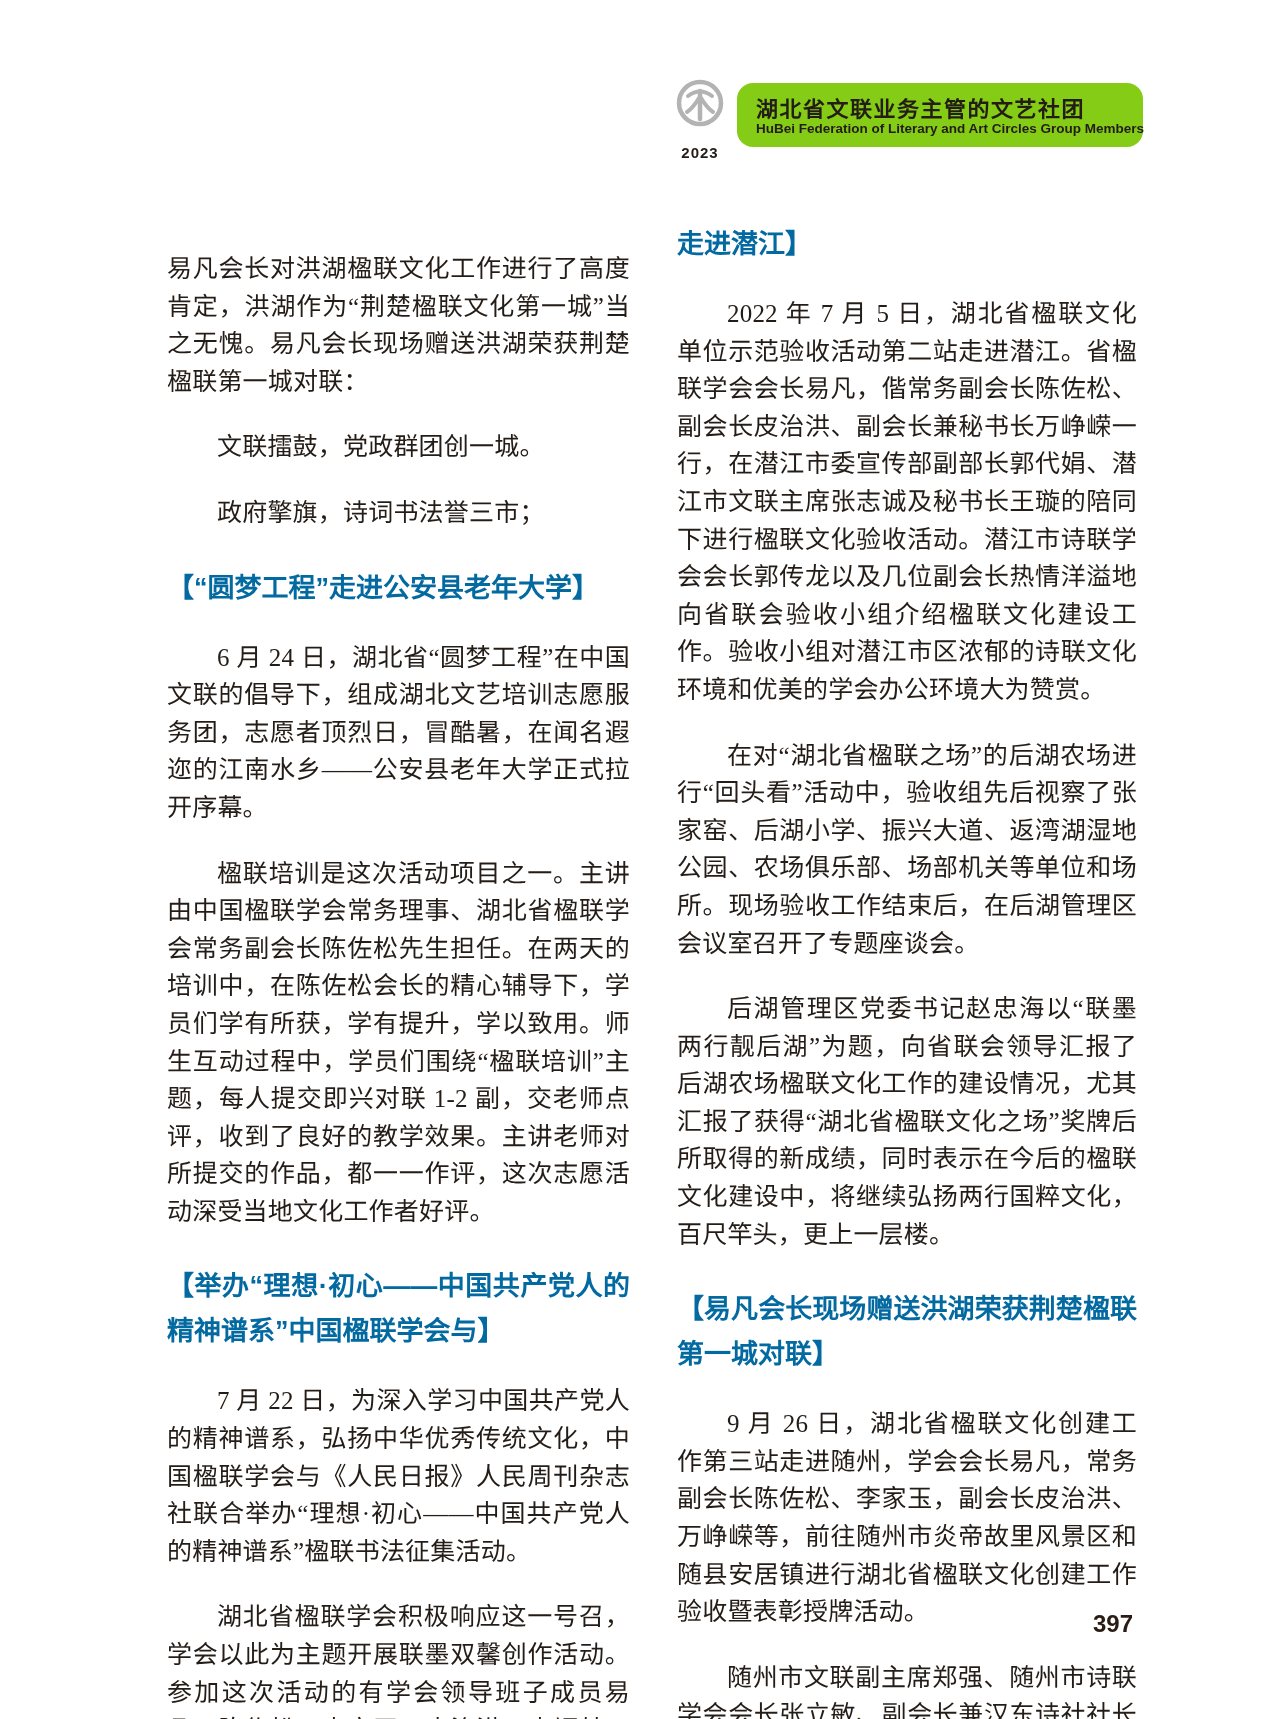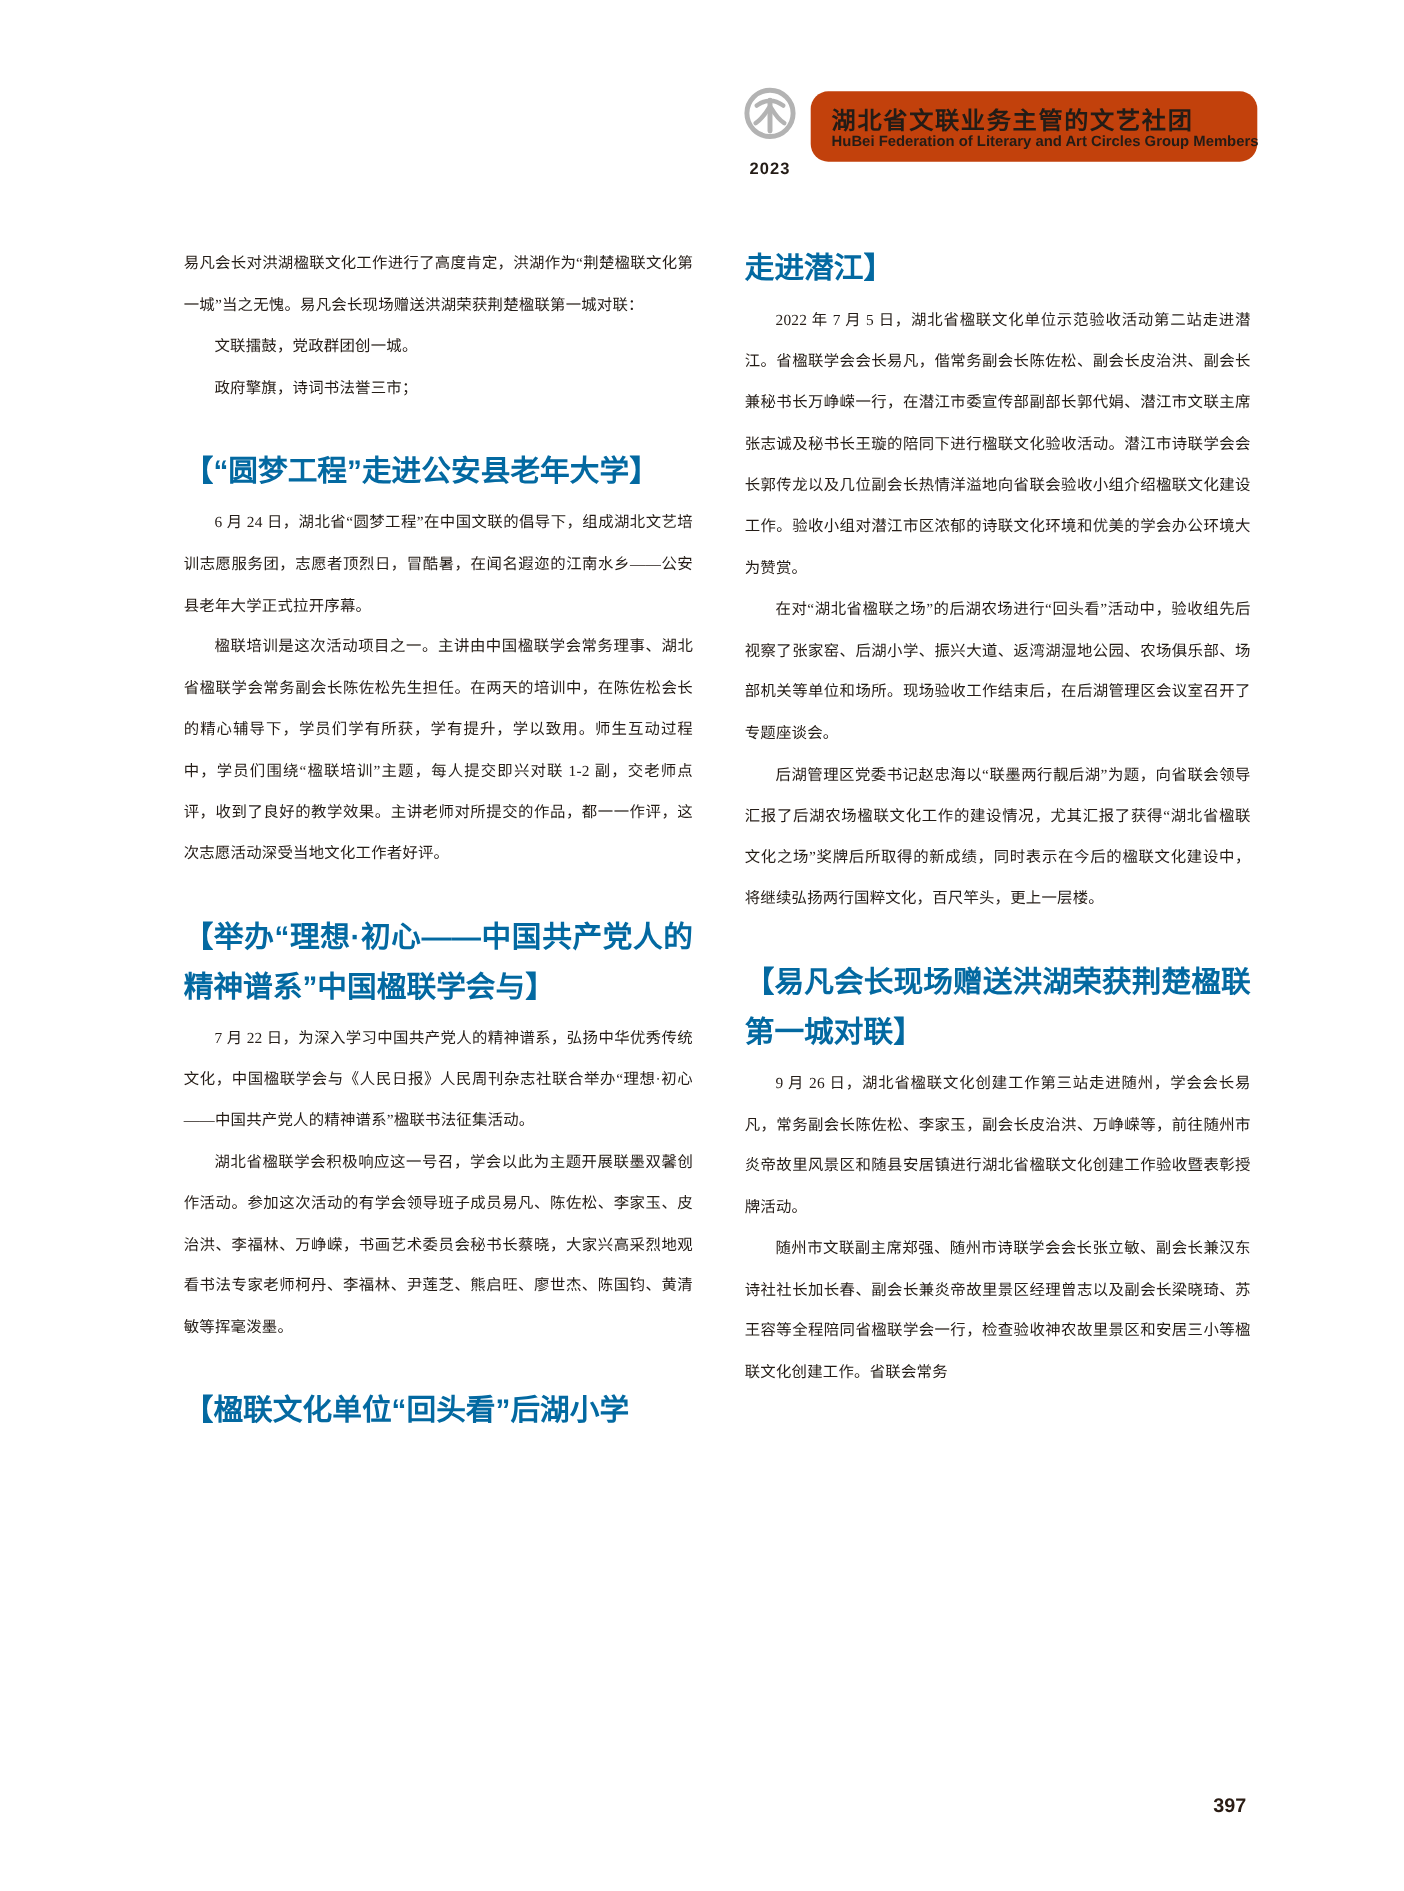--- a/index.html
+++ b/index.html
@@ -19,21 +19,21 @@
     text-align:center;
   }
   .logo-year {
     font-family:"Liberation Sans", sans-serif;
     font-weight:bold; font-size:15px; letter-spacing:1px;
     color:#241c16; margin-top:12px;
   }
   .header-badge {
     position:absolute; left:737px; top:83px;
     width:406px; height:64px;
-    background:#c2410c;
+    background:#84cc16;
     border-radius:16px;
   }
   .header-title-zh {
     position:absolute; left:19px; top:8px;
     font-family:"Liberation Sans", sans-serif;
     font-weight:bold; font-size:22px; letter-spacing:1.5px;
     color:#241c16; white-space:nowrap;
   }
   .header-title-en {
     position:absolute; left:19px; top:38px;
@@ -42,44 +42,44 @@
     color:#241c16; white-space:nowrap;
   }
 
   
   .col { position:absolute; top:222px; }
   .col-left  { left:167px; width:463px; }
   .col-right { left:677px; width:460px; }
 
   .blk { margin:0; }
   .blk-para, .blk-para-cont, .blk-couplet {
-    font-size:14px; line-height:37.6px;
+    font-size:25px; line-height:37.6px;
     text-align:justify;
     letter-spacing:0.2px;
+    margin-top:28px;
   }
   .blk-para { text-indent:2em; }
   .blk-para-cont { text-indent:0; }
   .blk-couplet { text-indent:2em; text-align:left; }
   .blk-heading {
     font-family:"Liberation Sans", sans-serif;
     font-weight:bold;
     font-size:27px; line-height:45px;
     text-align:justify;
     margin:34px 0 6px 0;
     color:#0369a1;
   }
   .col > .blk-heading:first-child { margin-top:0; }
 
   
   .page-number {
     position:absolute; right:143px; top:1610px;
     font-family:"Liberation Sans", sans-serif;
-    font-weight:bold; font-size:18px;
+    font-weight:bold; font-size:24px;
     color:#2a1c14;
-    margin-top:21px;
   }
 </style>
 </head>
 <body>
 
 <div class="page">
 
   <div class="logo-box">
     <svg width="50" height="50" viewBox="0 0 50 50">
       <circle cx="25" cy="25" r="21" fill="none" stroke="#b3b3b3" stroke-width="4.5"></circle>

